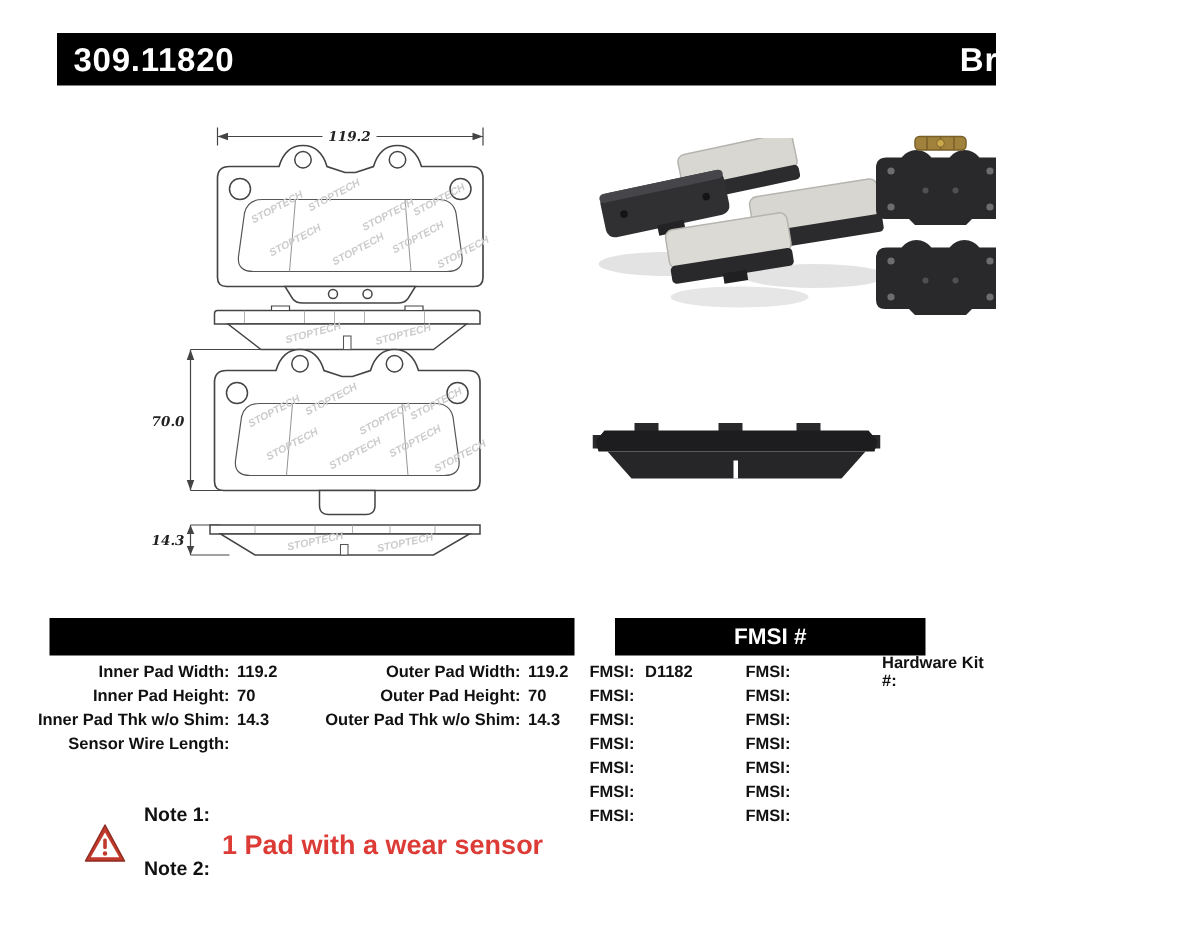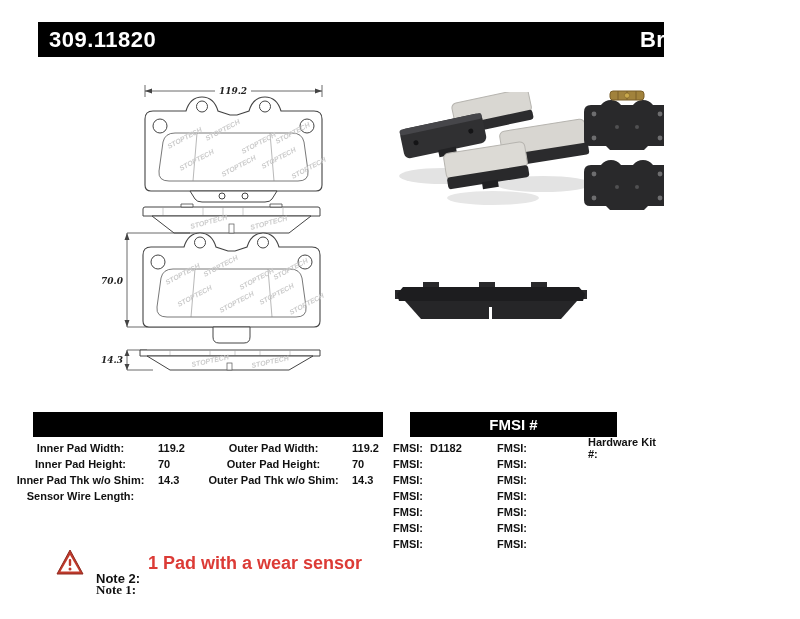--- a/index.html
+++ b/index.html
@@ -13,21 +13,21 @@
   .abs{position:absolute;}
   svg text.dim{font:italic bold 9px "DejaVu Serif",serif;fill:#222;}
   svg text.wm{font:italic bold 7px "Liberation Sans",sans-serif;fill:#cccccc;}
   
   .thead{position:absolute;top:412px;height:25px;background:#000;color:#fff;font-weight:bold;
          font-size:15px;line-height:25px;text-align:center;}
   .thead.split{display:flex;}
   .thead.split span{flex:1;}
   .spec-col{position:absolute;top:440px;font-weight:bold;font-size:11px;color:#111;}
   .spec-row{display:flex;height:16px;align-items:center;}
-  .spec-label{display:inline-block;text-align:center;}
+  .spec-label{display:inline-block;text-align:right;}
   .inner .spec-label{width:145px;}
   .outer .spec-label{width:147px;}
   .spec-value{margin-left:5px;text-align:left;min-width:38px;}
   .fmsi-row{display:flex;height:16px;align-items:center;}
   .fmsi-label{display:inline-block;min-width:31px;}
   .fmsi-value{margin-left:6px;}
   
   .note-label{position:absolute;font-weight:bold;font-size:13px;color:#111;}
   .note-red{position:absolute;font-weight:bold;font-size:18px;}
 </style>
@@ -310,18 +310,18 @@
       <span class="fmsi-value"></span>
     </div>
   </div>
 
   <svg class="abs" style="left:56px;top:549px;" width="28" height="27" viewBox="0 0 28 27">
     <path d="M14,1 L27,25 L1,25 Z" fill="#c0392b" stroke="#8e2a20" stroke-width="1" stroke-linejoin="round"></path>
     <path d="M14,6 L23.5,22.5 L4.5,22.5 Z" fill="#ffffff"></path>
     <rect x="12.8" y="10" width="2.4" height="7" rx="1" fill="#c0392b"></rect>
     <circle cx="14" cy="20" r="1.5" fill="#c0392b"></circle>
   </svg>
-  <span class="note-label" style="left:96px;top:582px;font-family:Liberation Serif, serif;">Note 1:</span>
+  <span class="note-label" style="left:96px;top:535px;">Note 1:</span>
   <span class="note-red" style="left:148px;top:553px;color:#dc3b36;">1 Pad with a wear sensor</span>
   <span class="note-label" style="left:96px;top:571px;">Note 2:</span>
   <span class="note-label" style="left:148px;top:571px;"></span>
 
 </div>
 
 </body></html>

